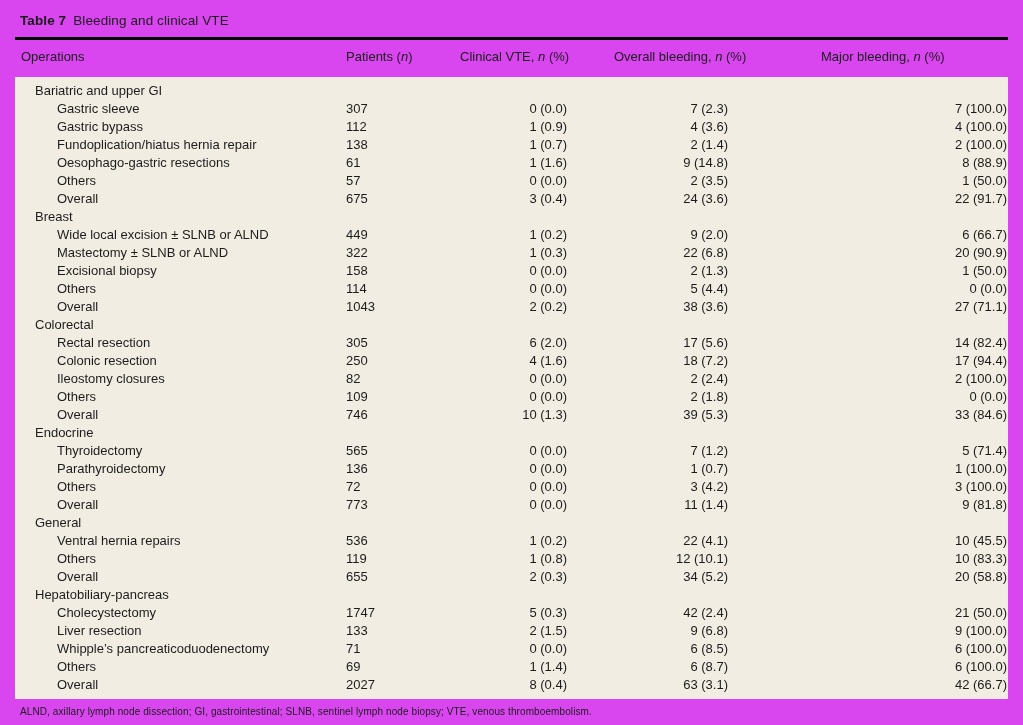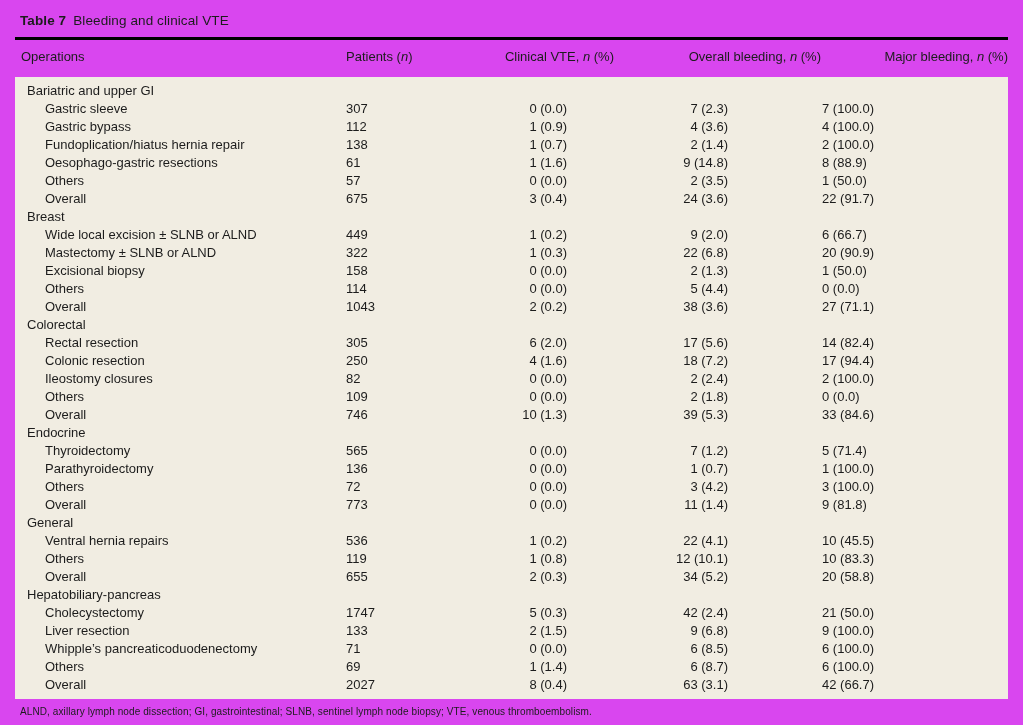--- a/index.html
+++ b/index.html
@@ -11,31 +11,31 @@
   .rule.top { height:2.5px; }
   table { width:993px; table-layout:fixed; border-collapse:collapse; font-size:13px; }
   col.c1 { width:320px; }
   col.c2 { width:125px; }
   col.c3 { width:154px; }
   col.c4 { width:207px; }
   col.c5 { width:187px; }
   thead th { font-weight:normal; font-size:13px; padding:9px 0 13px 0; vertical-align:middle; }
   th.op  { text-align:left; padding-left:6px;margin-left:38px; }
   th.pat { text-align:left; padding-left:11px; }
-  th.vte, th.ob, th.mb { text-align:right; }
+  th.vte, th.ob, th.mb { text-align:left; }
   .it { font-style:italic; }
   tbody td { background:#f1ede2; height:18px; line-height:18px; padding-top:0; padding-bottom:0; white-space:nowrap; overflow:hidden; }
   tbody tr:first-child td { padding-top:5px; }
   tbody tr:last-child td { padding-bottom:5px; }
-  td.op { text-align:left; padding-left:12px; }
-  td.op.indent { padding-left:30px; }
+  td.op { text-align:left; padding-left:20px; }
+  td.op.indent { padding-left:42px; }
   td.pat { text-align:left; padding-left:11px; }
   td.vte { text-align:right; padding-right:47px; }
   td.ob  { text-align:right; padding-right:93px; }
-  td.mb  { }
+  td.mb  { text-align:right; }
   .footnote { font-size:10px; padding:7px 0 7px 5px; letter-spacing:0.1px; }
 </style>
 </head>
 <body>
 
 <div class="page">
 
   <div class="title">
     <span class="bold">Table 7</span><span>Bleeding and clinical VTE</span>
   </div>

